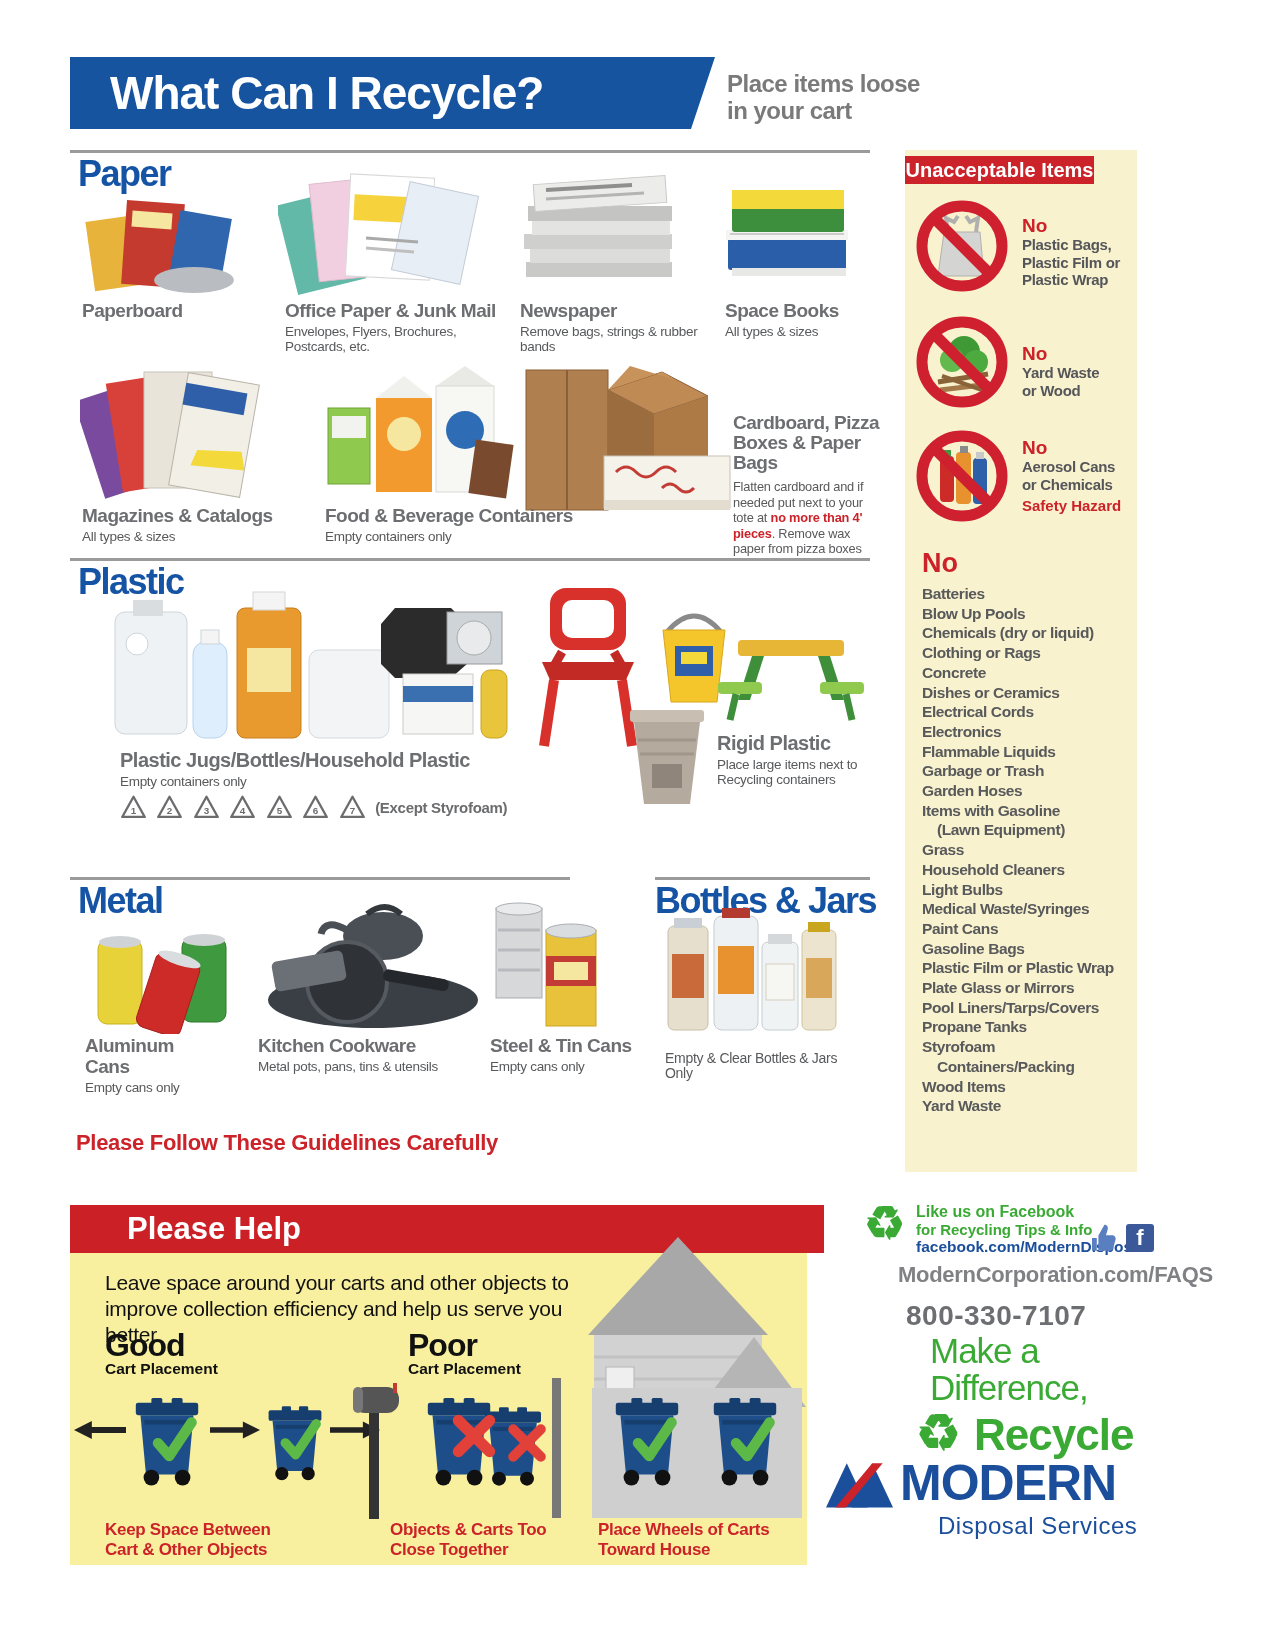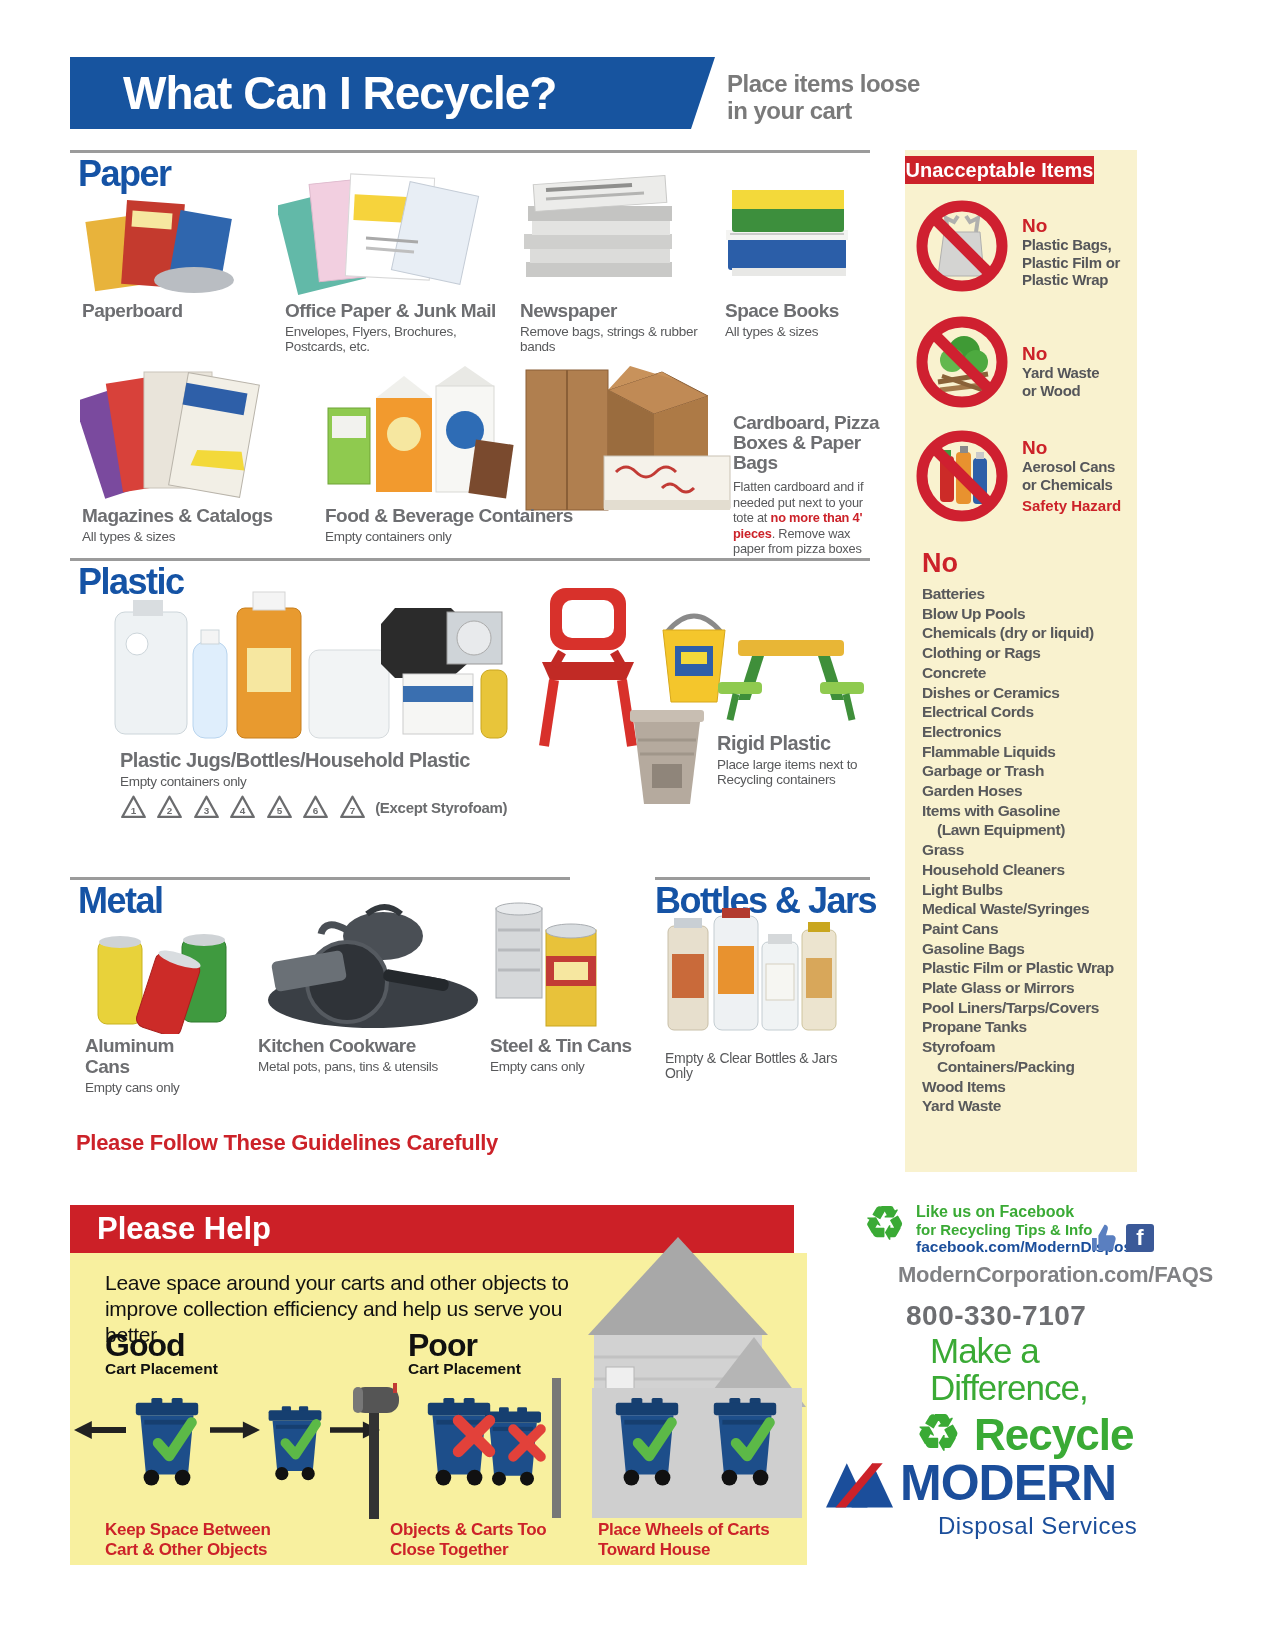--- a/index.html
+++ b/index.html
@@ -16,21 +16,21 @@
   .hdr-sub{color:#7a7a7a;font-weight:bold;font-size:24px;line-height:27px;letter-spacing:-0.5px;}
   .side-panel{background:#f9f2cf;}
   .side-banner{background:#cc2229;color:#ffffff;font-weight:bold;font-size:20px;text-align:center;line-height:28px;}
   .no-word{color:#cc2229;font-weight:bold;font-size:19px;line-height:20px;}
   .no-lines{color:#55565a;font-weight:bold;font-size:15px;line-height:17.5px;letter-spacing:-0.3px;}
   .hazard{color:#cc2229;font-weight:bold;font-size:15px;line-height:17px;margin-top:4px;}
   .big-no{color:#cc2229;font-weight:bold;font-size:27px;}
   .no-list div{font-size:15.5px;font-weight:bold;color:#58595b;line-height:19.7px;letter-spacing:-0.4px;}
   .no-list .indent{padding-left:15px;}
   .guidelines{color:#cc2229;font-weight:bold;font-size:22px;letter-spacing:-0.3px;}
-  .help-banner{background:#cc2027;color:#ffffff;font-weight:bold;font-size:31px;line-height:48px;padding-left:27px;}
+  .help-banner{background:#cc2027;color:#ffffff;font-weight:bold;font-size:31px;line-height:48px;padding-left:57px;}
   .help-body{background:#f8f09f;}
   .help-text{color:#111111;font-size:21px;line-height:26px;letter-spacing:-0.3px;}
   .gp-title{color:#111111;font-weight:bold;font-size:32px;line-height:30px;letter-spacing:-1px;}
   .gp-sub{color:#111111;font-weight:bold;font-size:15.5px;line-height:17px;}
   .help-cap{color:#cc2229;font-weight:bold;font-size:17px;line-height:20px;letter-spacing:-0.3px;}
   .fb-green{color:#3aaa35;font-weight:bold;font-size:16px;line-height:17.5px;}
   .fb-blue{color:#1b4e9b;font-weight:bold;font-size:15.5px;line-height:17px;}
   .fb-f{width:28px;height:28px;background:#3b5998;color:#fff;font-weight:bold;font-size:22px;
         text-align:center;line-height:28px;border-radius:3px;}
   .faqs{color:#808184;font-weight:bold;font-size:22px;letter-spacing:-0.3px;}
@@ -73,21 +73,21 @@
         <line x1="23" y1="23" x2="79" y2="79" stroke="#cf2030" stroke-width="11"></line>
       </symbol>
       <symbol id="arrowR" viewBox="0 0 70 26">
         <line x1="0" y1="13" x2="50" y2="13" stroke="#222222" stroke-width="8"></line>
         <polygon points="46,1 70,13 46,25" fill="#222222"></polygon>
       </symbol>
     </defs>
   </svg>
 
   <div class="abs banner-blue" style="left:70px;top:57px;width:645px;height:72px;">
-    <div class="hdr-title" style="padding-left:40px;margin-left:13px;">What Can I Recycle?</div>
+    <div class="hdr-title" style="padding-left:40px;">What Can I Recycle?</div>
   </div>
   <div class="abs hdr-sub" style="left:727px;top:70px;">
     <div>Place items loose</div>
     <div>in your cart</div>
   </div>
 
   <div class="divider" style="left:70px;top:150px;width:800px;"></div>
   <div class="abs sec-head" style="left:78px;top:156px;">Paper</div>
 
   <svg class="abs" style="left:82px;top:190px;" width="160" height="108" viewBox="0 0 160 108">

